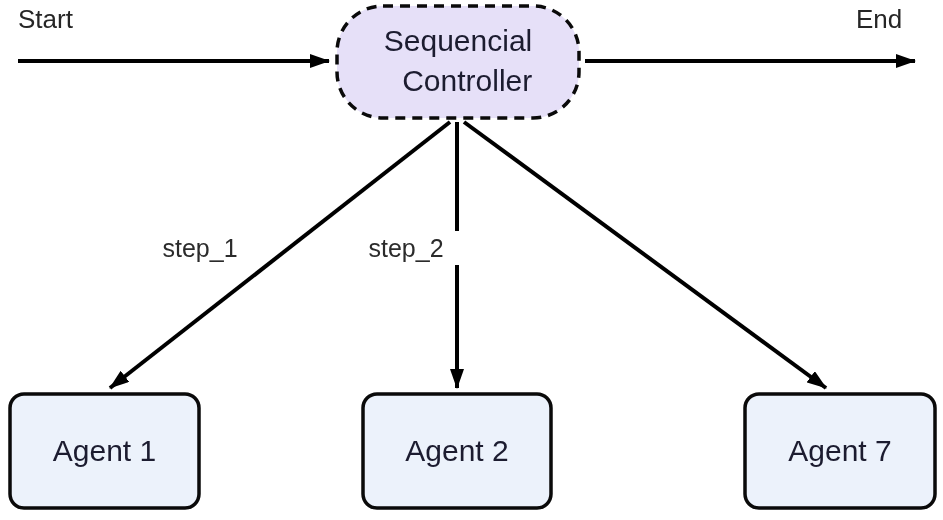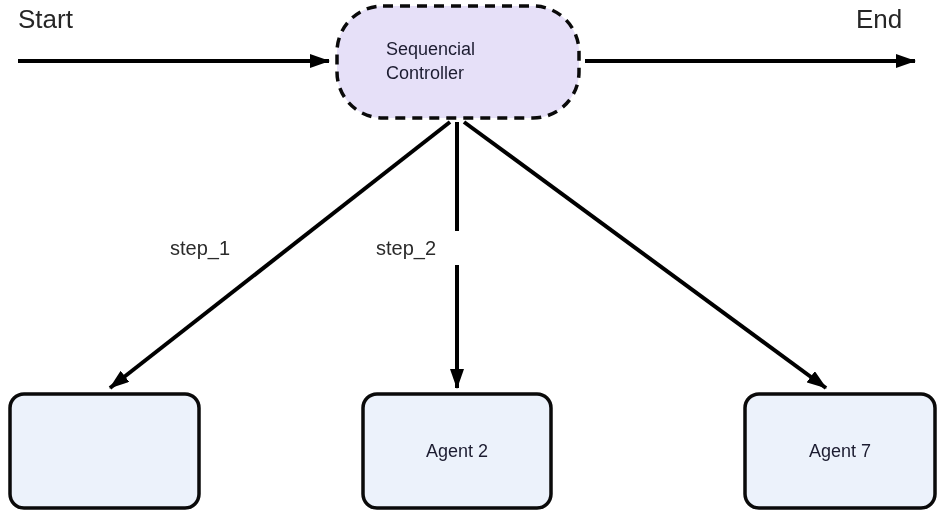--- a/index.html
+++ b/index.html
@@ -26,33 +26,33 @@
     font-size: 26px;
     line-height: 1.2;
     white-space: nowrap;
   }
   .edge-lbl {
     position: absolute;
     top: 231px;
     height: 34px;
     width: 112px;
     text-align: center;
-    font-size: 20px;
+    font-size: 25px;
     line-height: 34px;
     color: #2b2b2b;
     background: #ffffff;
   }
   .node-lbl {
     position: absolute;
     display: flex;
     align-items: center;
     justify-content: center;
-    text-align: left;
+    text-align: right;
     color: #1c1c30;
-    font-size: 18px;
+    font-size: 30px;
     line-height: 1.35;
   }
   .controller-lbl {
     left: 346px; top: 14px; width: 224px; height: 94px;
   }
   .agent1-lbl { left: 10px;  top: 394px; width: 189px; height: 114px; }
   .agent2-lbl { left: 363px; top: 394px; width: 188px; height: 114px; }
   .agent3-lbl { left: 745px; top: 394px; width: 190px; height: 114px; }
 </style>
 </head>
@@ -80,16 +80,17 @@
     <rect x="745" y="394" width="190" height="114" rx="14" ry="14" stroke-width="3.5" stroke="#0a0a0a" fill="#ecf2fb"></rect>
   </svg>
 
   <div class="lbl" style="left:18px; top:4px;">Start</div>
   <div class="lbl" style="left:856px; top:4px;">End</div>
 
   <div class="edge-lbl" style="left:144px;">step_1</div>
   <div class="edge-lbl" style="left:350px;">step_2</div>
 
   <div class="node-lbl controller-lbl" style="padding:0 40px; box-sizing:border-box;">Sequencial Controller</div>
+  <div class="node-lbl agent1-lbl">Agent 1</div>
   <div class="node-lbl agent2-lbl">Agent 2</div>
   <div class="node-lbl agent3-lbl">Agent 7</div>
 
 </div>
 
 </body></html>

